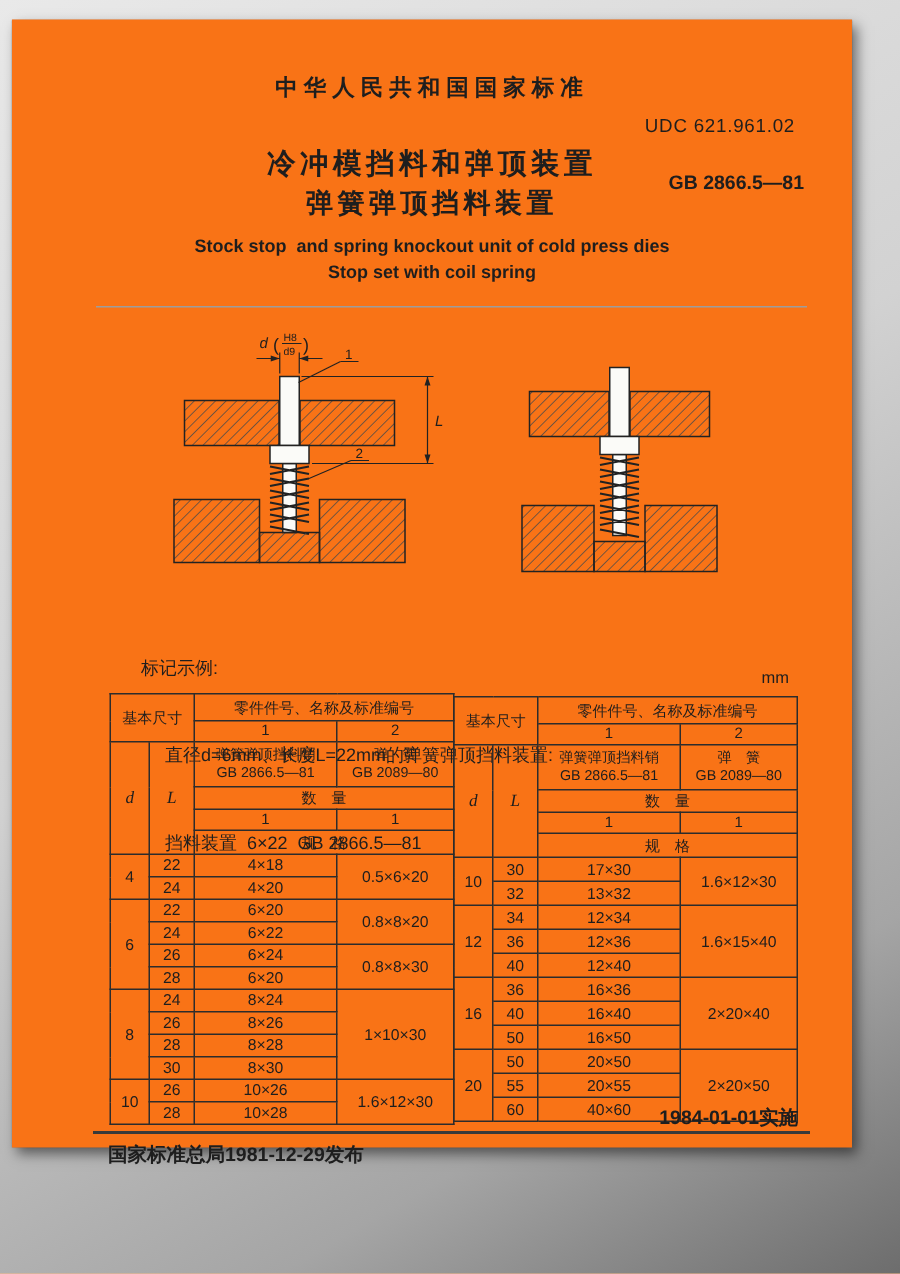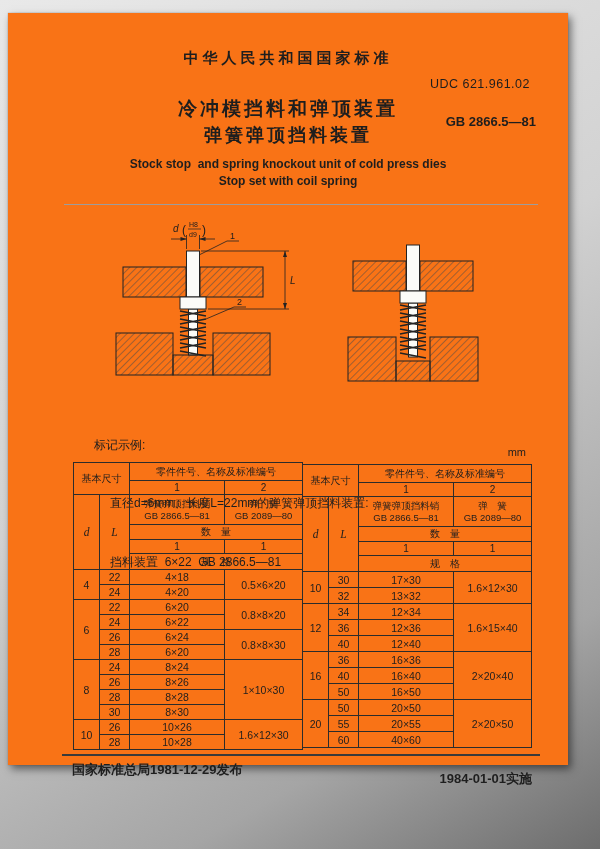--- a/index.html
+++ b/index.html
@@ -35,21 +35,21 @@
     font-weight:400;padding:0 1px;overflow:hidden;white-space:nowrap}
   thead th{font-size:10px}
   th.partname{font-size:9.5px;line-height:1.25}
   th.dl{font-family:"Liberation Serif","DejaVu Serif",serif;font-style:italic;font-size:11.5px}
   tr.hr1{height:18px}tr.hr2{height:14px}tr.hr3{height:30px}
   tr.hr4{height:14px}tr.hr5{height:14px}tr.hr6{height:16px}
   #table-left tbody td{height:15px}
   #table-right tbody td{height:16px}
   .foot-rule{position:absolute;top:741px;left:54px;right:28px;border-top:2px solid #3a3a3a}
   .foot-left{position:absolute;top:748px;left:64px;font-size:13px;font-weight:700}
-  .foot-right{position:absolute;top:757px;right:36px;font-size:13px;font-weight:700}
+  .foot-right{position:absolute;top:723px;right:36px;font-size:13px;font-weight:700}
   svg text{fill:#1e1e1e}
 </style>
 </head>
 <body>
 
 <div class="page">
 
   <div class="std-header">中华人民共和国国家标准</div>
   <div class="udc">UDC 621.961.02</div>
   <div class="title1">冷冲模挡料和弹顶装置</div>

